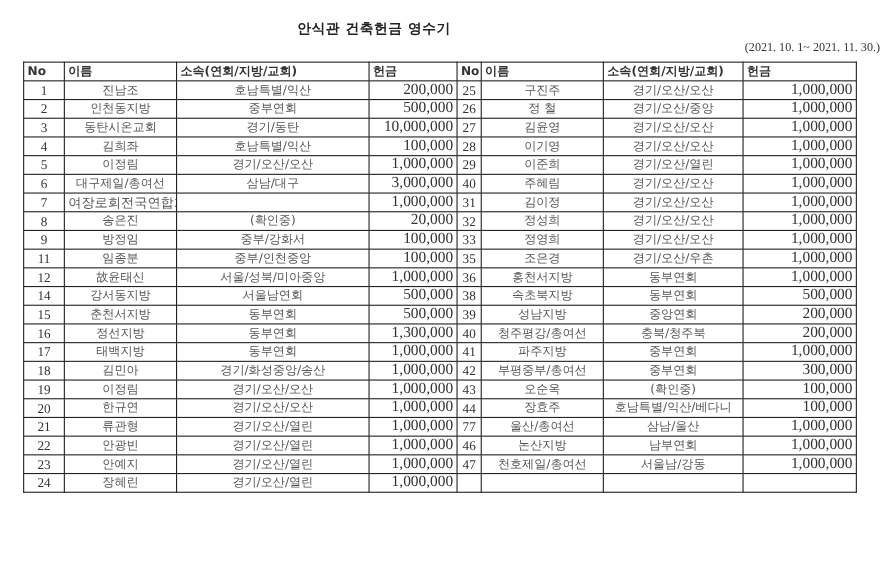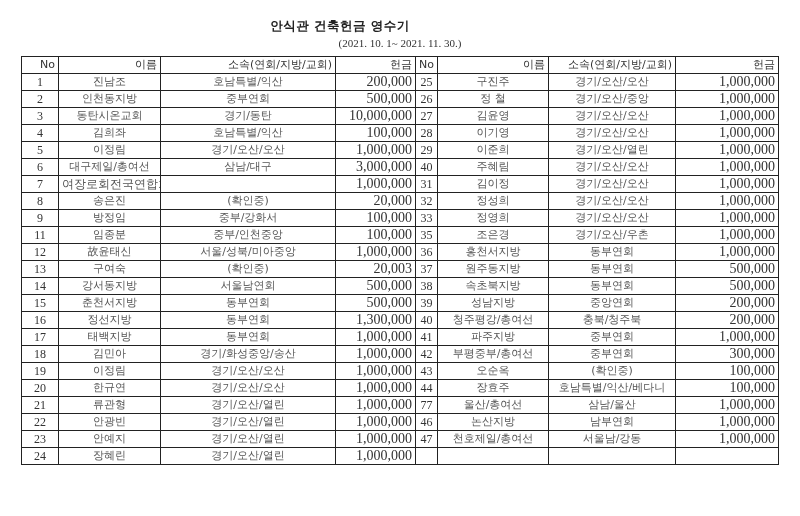--- a/index.html
+++ b/index.html
@@ -9,38 +9,38 @@
       color: #3a3a3a;
     }
     .title {
       position: absolute; left: 0; top: 18px; width: 680px;
       text-align: center; font-size: 12.5px; font-weight: bold; color: #222;
       font-family: "DejaVu Sans", "Liberation Sans", sans-serif;
       letter-spacing: 0.5px;
     }
     .subtitle {
       position: absolute; left: 0; top: 37px; width: 800px;
-      text-align: center; font-size: 11px; color: #333;
+      text-align: right; font-size: 11px; color: #333;
       font-family: "Liberation Serif", "DejaVu Serif", serif;
     }
     table.ledger {
       position: absolute; left: 21px; top: 56px;
       border-collapse: collapse; table-layout: fixed;
       width: 757px;
       font-size: 11px;
     }
     table.ledger th, table.ledger td {
       border: 1px solid #222;
       height: 16px; padding: 0 3px; line-height: 16px;
       white-space: nowrap; overflow: hidden;
       font-weight: normal;
     }
     table.ledger th {
-      text-align: right; color: #333;
-      font-family: "DejaVu Sans", "Liberation Sans", sans-serif; font-size: 11px;
+      text-align: left; color: #333;
+      font-family: "DejaVu Sans", "Liberation Sans", sans-serif; font-size: 11px; font-weight: bold;
     }
     td.no { text-align: center; font-family: "Liberation Serif", serif; font-size: 12px; color: #333; }
     td.name, td.aff {
       text-align: center; color: #555;
       font-family: "DejaVu Sans", "Liberation Sans", sans-serif; font-size: 11px;
     }
     td.name.small { font-size: 12px; }
     td.amt {
       text-align: right; padding-right: 4px;
       font-family: "Liberation Serif", serif; font-size: 14px; color: #333;
@@ -181,30 +181,20 @@
         <td class="no">12</td>
         <td class="name">故윤태신</td>
         <td class="aff">서울/성북/미아중앙</td>
         <td class="amt">1,000,000</td>
         <td class="no">36</td>
         <td class="name">홍천서지방</td>
         <td class="aff">동부연회</td>
         <td class="amt">1,000,000</td>
       </tr>
       <tr>
-        <td class="no">13</td>
-        <td class="name">구여숙</td>
-        <td class="aff">(확인중)</td>
-        <td class="amt">20,003</td>
-        <td class="no">37</td>
-        <td class="name">원주동지방</td>
-        <td class="aff">동부연회</td>
-        <td class="amt">500,000</td>
-      </tr>
-      <tr>
         <td class="no">14</td>
         <td class="name">강서동지방</td>
         <td class="aff">서울남연회</td>
         <td class="amt">500,000</td>
         <td class="no">38</td>
         <td class="name">속초북지방</td>
         <td class="aff">동부연회</td>
         <td class="amt">500,000</td>
       </tr>
       <tr>

